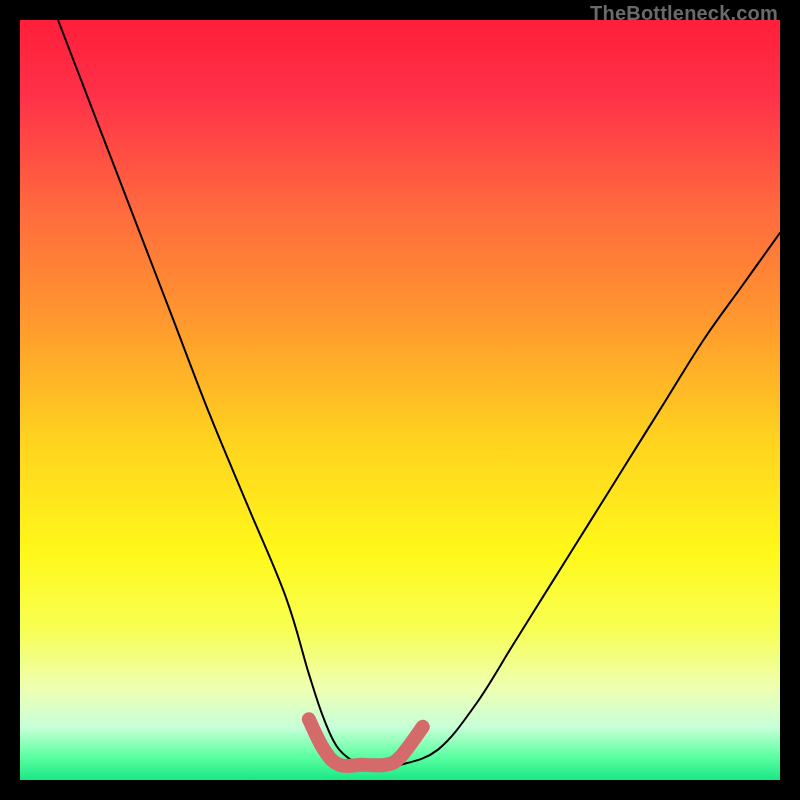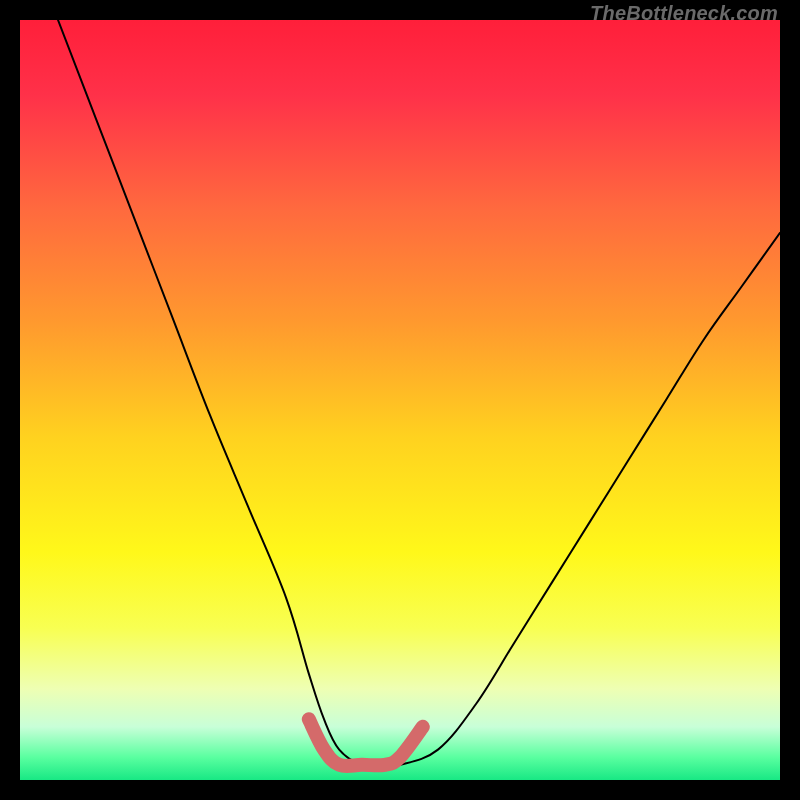--- a/index.html
+++ b/index.html
@@ -11,21 +11,20 @@
     overflow: hidden;
     font-family: Arial, Helvetica, sans-serif;
   }
   .frame {
     position: absolute;
     left: 0;
     top: 0;
     width: 800px;
     height: 560px;
     background: #000;
-    font-style: italic;
   }
   .plot-area {
     position: absolute;
     left: 20px;
     top: 20px;
     width: 760px;
     height: 760px;
     overflow: hidden;
   }
   .gradient-fill {

